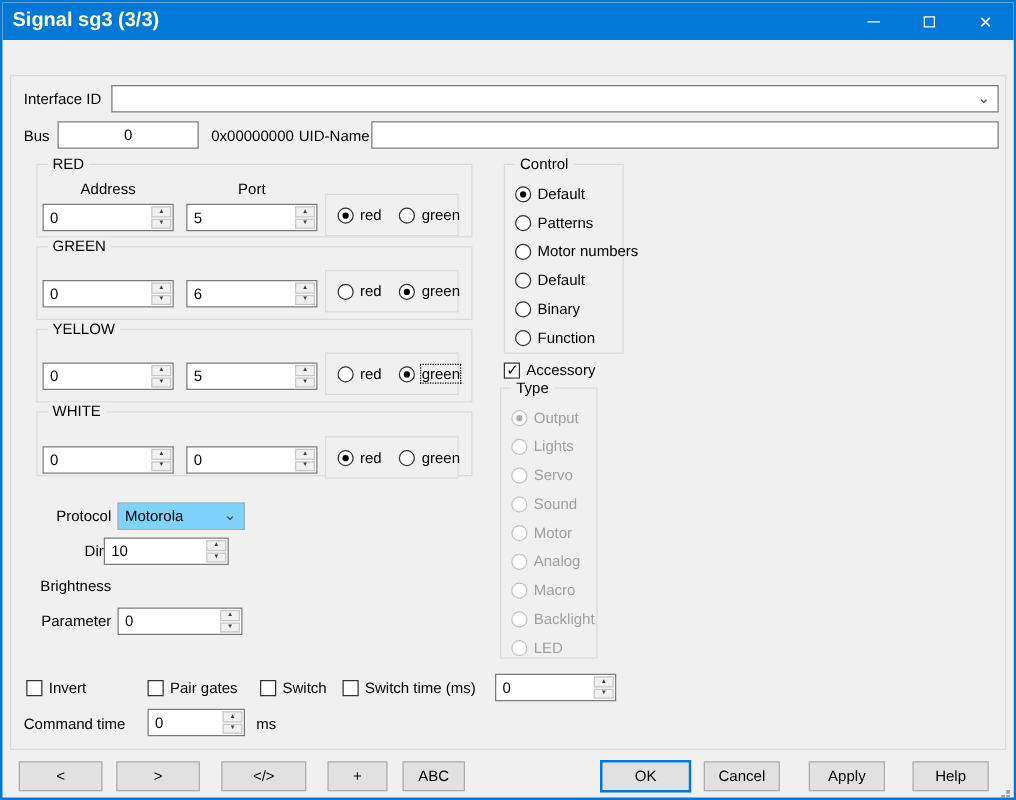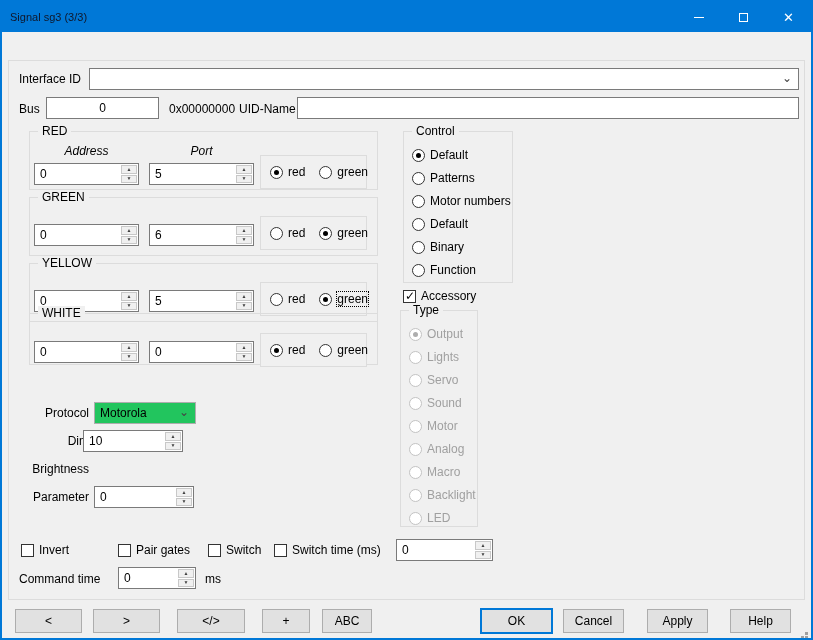--- a/index.html
+++ b/index.html
@@ -4,50 +4,50 @@
 <style>
   * { margin:0; padding:0; box-sizing:border-box; }
   html,body { background:#9a9a9a; }
   body { font-family:"Liberation Sans","DejaVu Sans",sans-serif; font-size:12px; color:#000; }
   .window {
     position:relative; width:813px; height:640px; background:#f0f0f0;
     border:2px solid #0078d7; overflow:hidden;
   }
   
   .titlebar { position:absolute; left:0; top:0; right:0; height:30px; background:#0078d7; display:flex; align-items:center; }
-  .titlebar .title { color:#0f172a; padding-left:8px; font-size:11px; }
+  .titlebar .title { color:#fef9c3; padding-left:8px; font-size:16px;font-weight:bold; }
   .caption-btns { position:absolute; right:0; top:0; height:30px; display:flex; }
   .cap-btn { width:45px; height:30px; display:flex; align-items:center; justify-content:center; color:#fff; }
   .min-glyph { width:10px; height:1px; background:#fff; display:block; }
   .max-glyph { width:9px; height:9px; border:1px solid #fff; display:block; }
   .close-glyph { font-size:13px; line-height:1; }
   
   .tabstrip { position:absolute; left:6px; top:32px; height:27px; display:flex; align-items:flex-end; z-index:3; }
   .tab { height:23px; padding:0 10px; display:flex; align-items:center; background:#f0f0f0;
          border:1px solid #d9d9d9; border-left:none; }
   .tab:first-child { border-left:1px solid #d9d9d9; }
   .tab.active { background:#fff; height:27px; border:1px solid #d9d9d9; border-bottom:none; position:relative; z-index:4; padding:0 9px; }
   
   .tabpage { position:absolute; left:6px; top:58px; width:797px; height:540px; border:1px solid #dcdcdc; background:#f0f0f0; z-index:2; }
   .lbl { position:absolute; white-space:nowrap; }
   
   .textfield { position:absolute; background:#fff; border:1px solid #7a7a7a; height:22px; display:flex; align-items:center; padding-left:5px; }
   .combo { position:absolute; background:#fff; border:1px solid #7a7a7a; height:22px; display:flex; align-items:center; padding-left:5px; }
   .combo .chev { position:absolute; right:6px; top:2px; color:#444; font-size:12px; }
-  .combo.grey { background:#22c55e; border-color:#adadad; }
+  .combo.grey { background:#7dd3fc; border-color:#adadad; }
   .spin { position:absolute; background:#fff; border:1px solid #7a7a7a; height:22px; }
   .spin .spin-val { position:absolute; left:5px; top:3px; }
   .spin-btns { position:absolute; right:1px; top:1px; bottom:1px; width:16px; display:flex; flex-direction:column; }
   .spin-btns span { flex:1; background:#f0f0f0; border:1px solid #c8c8c8; display:flex; align-items:center; justify-content:center; font-size:5px; color:#404040; line-height:1; }
   .spin-btns span:first-child { margin-bottom:1px; }
   
   .groupbox { position:absolute; border:1px solid #dcdcdc; }
   .legend { position:absolute; top:-8px; left:8px; background:#f0f0f0; padding:0 4px; white-space:nowrap; }
   .chan-group { left:20px; width:349px; height:59px; }
-  .col-label { position:absolute; top:12px; width:105px; text-align:center;font-style:italic; }
+  .col-label { position:absolute; top:12px; width:105px; text-align:center; }
   .radio-frame { position:absolute; left:230px; width:107px; height:34px; border:1px solid #dcdcdc; display:flex; align-items:center; padding-left:9px; gap:14px; background:#f0f0f0; }
   
   .radio { display:flex; align-items:center; gap:5px; white-space:nowrap; }
   .rb { width:13px; height:13px; border:1px solid #333; border-radius:50%; background:#fff; position:relative; flex:0 0 auto; }
   .radio.checked .rb::after { content:""; position:absolute; left:3px; top:3px; width:5px; height:5px; border-radius:50%; background:#000; }
   .radio.disabled .rb { border-color:#c3c3c3; }
   .radio.disabled { color:#a0a0a0; }
   .radio.disabled.checked .rb::after { background:#adadad; }
   .focus-label { outline:1px dotted #000; }
   .check { display:flex; align-items:center; gap:5px; position:absolute; white-space:nowrap; }
@@ -179,21 +179,21 @@
             <span class="rb"></span>
             <span>red</span>
           </label>
         <label class="radio checked">
             <span class="rb"></span>
             <span class="focus-label">green</span>
           </label>
       </div>
     </div>
 
-    <div class="groupbox chan-group" style="top:252px;height:52px">
+    <div class="groupbox chan-group" style="top:268px;height:52px">
       <span class="legend">WHITE</span>
       <div class="spin" style="left:4px;top:27px;width:105px">
         <span class="spin-val">0</span>
         <span class="spin-btns">
             <span>▲</span>
             <span>▼</span>
           </span>
       </div>
       <div class="spin" style="left:119px;top:27px;width:105px">
         <span class="spin-val">0</span>
@@ -233,21 +233,21 @@
 
     <span class="lbl" style="left:0;top:429px;width:80px;text-align:right">Parameter</span>
     <div class="spin" style="left:85px;top:425px;width:100px">
       <span class="spin-val">0</span>
       <span class="spin-btns">
           <span>▲</span>
           <span>▼</span>
         </span>
     </div>
 
-    <div class="groupbox" style="left:394px;top:70px;width:110px;height:152px">
+    <div class="groupbox" style="left:394px;top:70px;width:96px;height:152px">
       <span class="legend">Control</span>
       <div class="v-radios" style="left:8px;top:16px;gap:9px">
         <label class="radio checked">
             <span class="rb"></span>
             <span>Default</span>
           </label>
         <label class="radio">
             <span class="rb"></span>
             <span>Patterns</span>
           </label>

